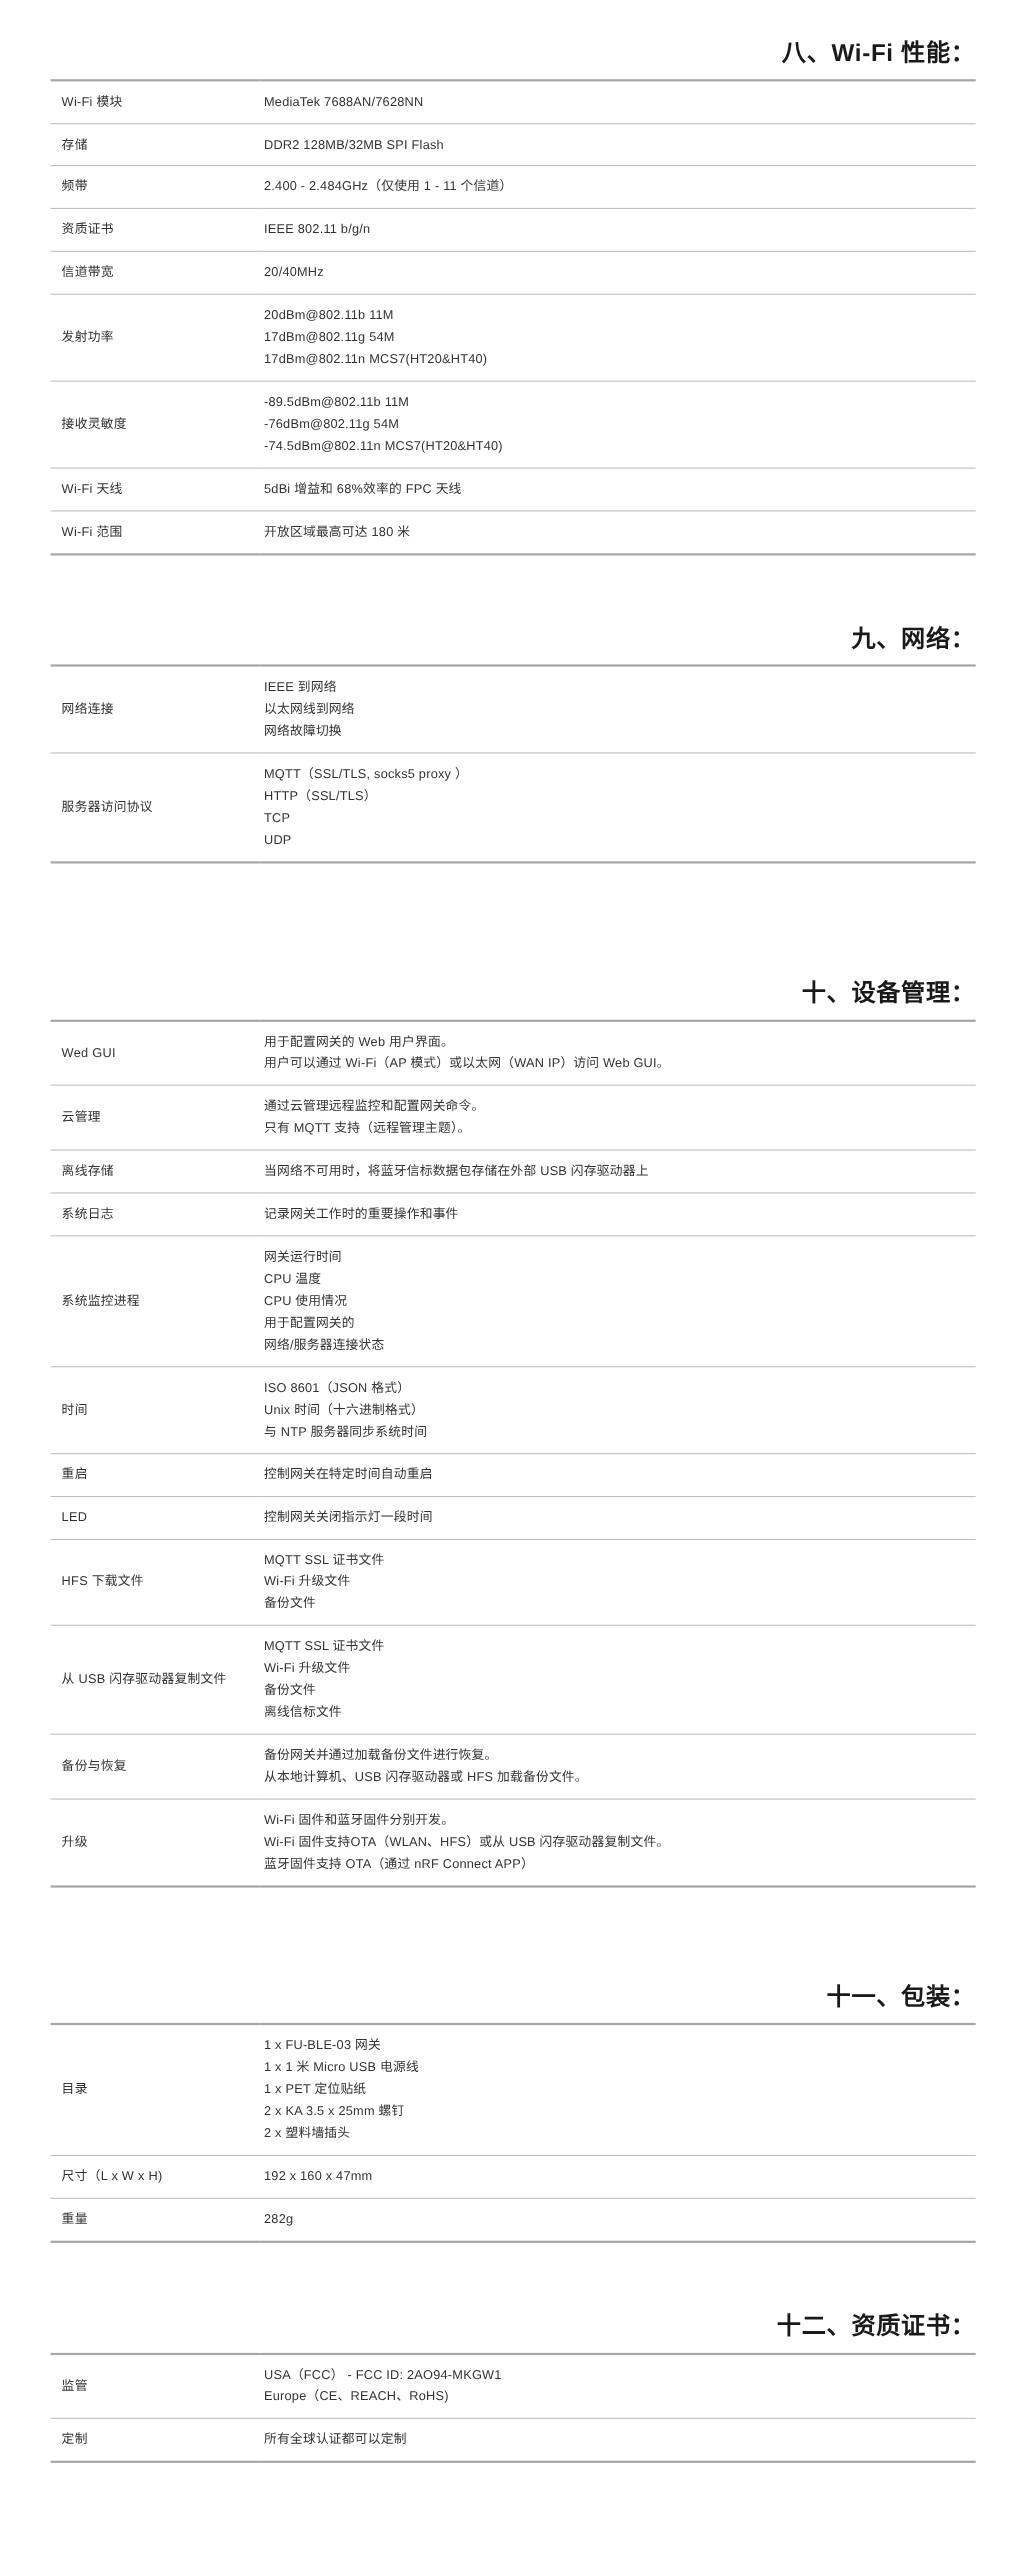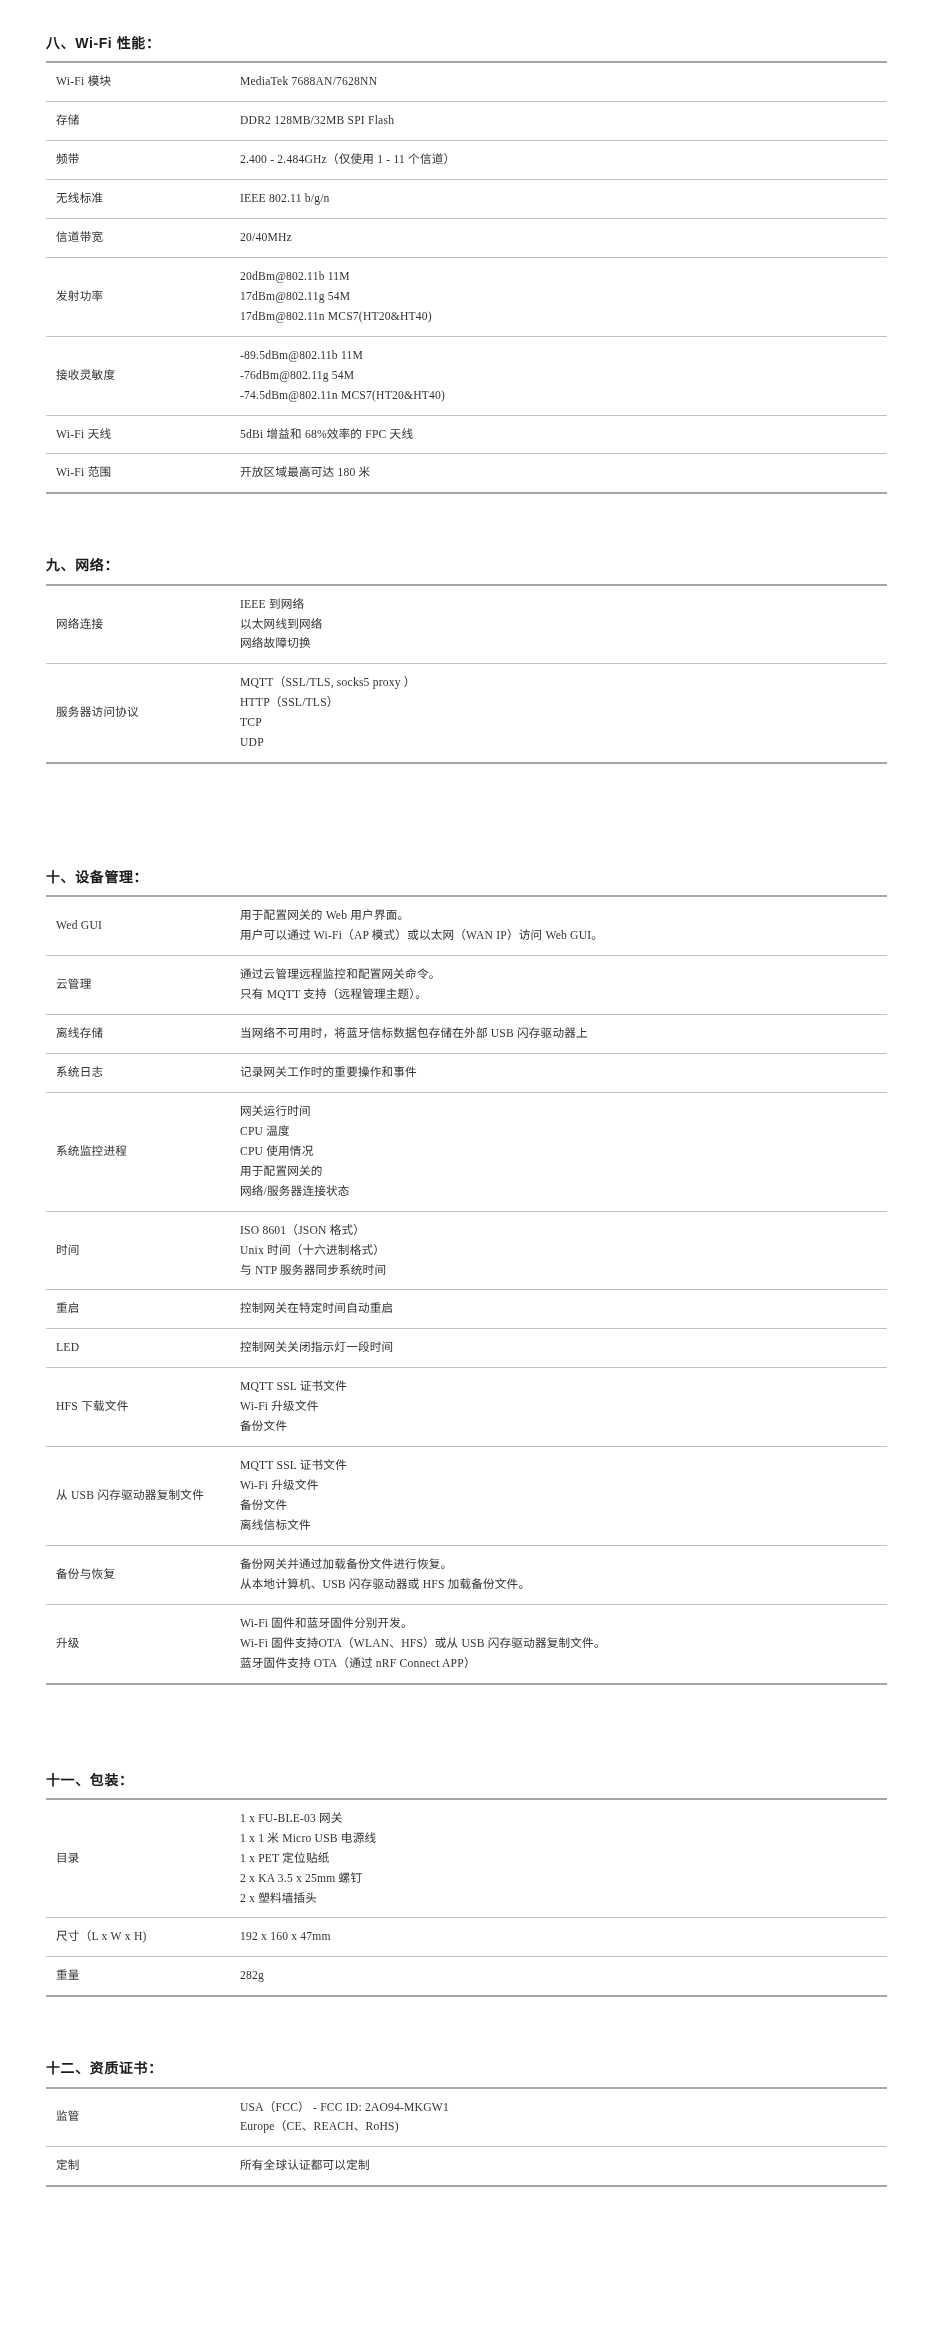--- a/index.html
+++ b/index.html
@@ -21,27 +21,28 @@
     padding: 0 0 40px 0;
     position: relative;
   }
 
   
   .section {
     padding-left: 46px;
     padding-right: 48px;
   }
   .section-title {
-    font-size: 14px;
+    font-size: 22px;
     font-weight: bold;
     color: #1a1a1a;
     letter-spacing: 0.6px;
     margin: 0;
     padding: 0 0 9px 0;
     line-height: 1.3;
+    text-align: right;
   }
 
   
   .spec-table {
     width: 100%;
     border-collapse: collapse;
     table-layout: fixed;
     border-top: 2.6px solid #a6a6a6;
     border-bottom: 2.6px solid #a6a6a6;
   }
@@ -50,21 +51,20 @@
   }
   .spec-table tr:last-child {
     border-bottom: none;
   }
   .spec-table td {
     padding: 9px 0 9px 0;
     vertical-align: middle;
     font-size: 11.6px;
     line-height: 1.72;
     color: #333333;
-    font-family: Liberation Serif, serif;
   }
   .spec-table td.k {
     width: 172px;
     padding-left: 10px;
     padding-right: 8px;
     letter-spacing: 0.25px;
   }
   .spec-table td.v {
     padding-left: 4px;
     padding-right: 6px;
@@ -103,21 +103,21 @@
               <span class="v-line">DDR2 128MB/32MB SPI Flash</span>
             </td>
           </tr>
           <tr>
             <td class="k">频带</td>
             <td class="v">
               <span class="v-line">2.400 - 2.484GHz（仅使用 1 - 11 个信道）</span>
             </td>
           </tr>
           <tr>
-            <td class="k">无线标准</td>
+            <td class="k">资质证书</td>
             <td class="v">
               <span class="v-line">IEEE 802.11 b/g/n</span>
             </td>
           </tr>
           <tr>
             <td class="k">信道带宽</td>
             <td class="v">
               <span class="v-line">20/40MHz</span>
             </td>
           </tr>

